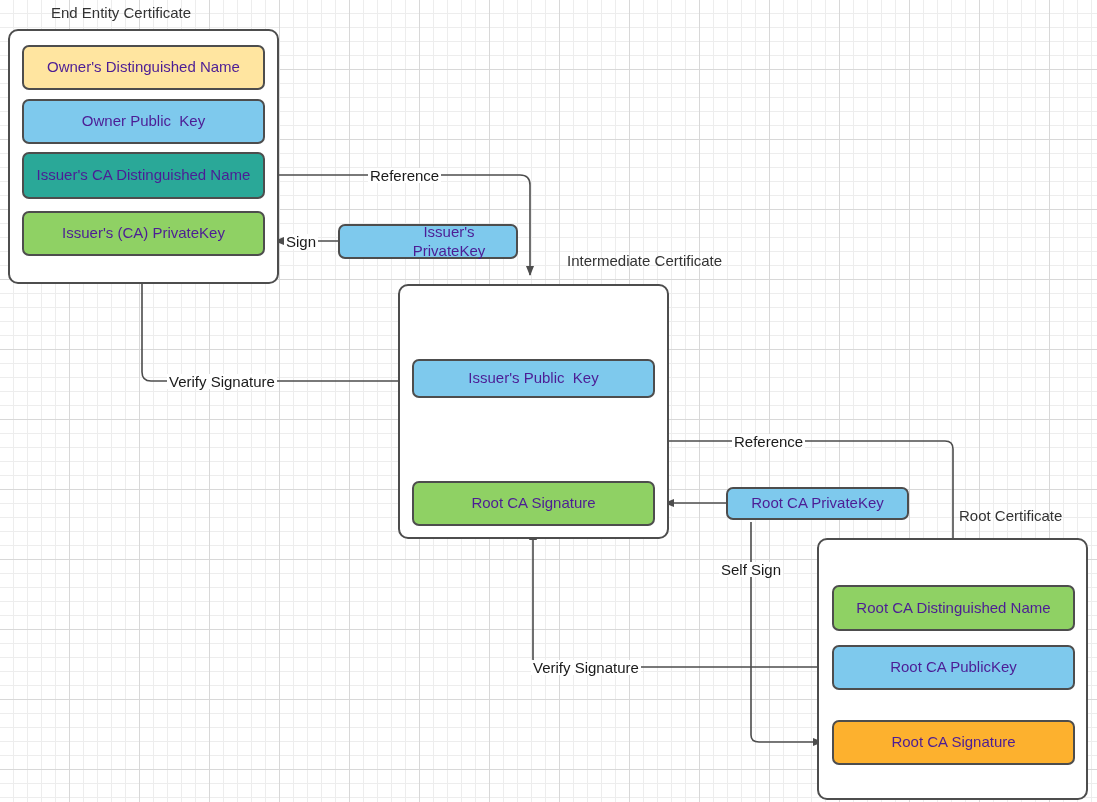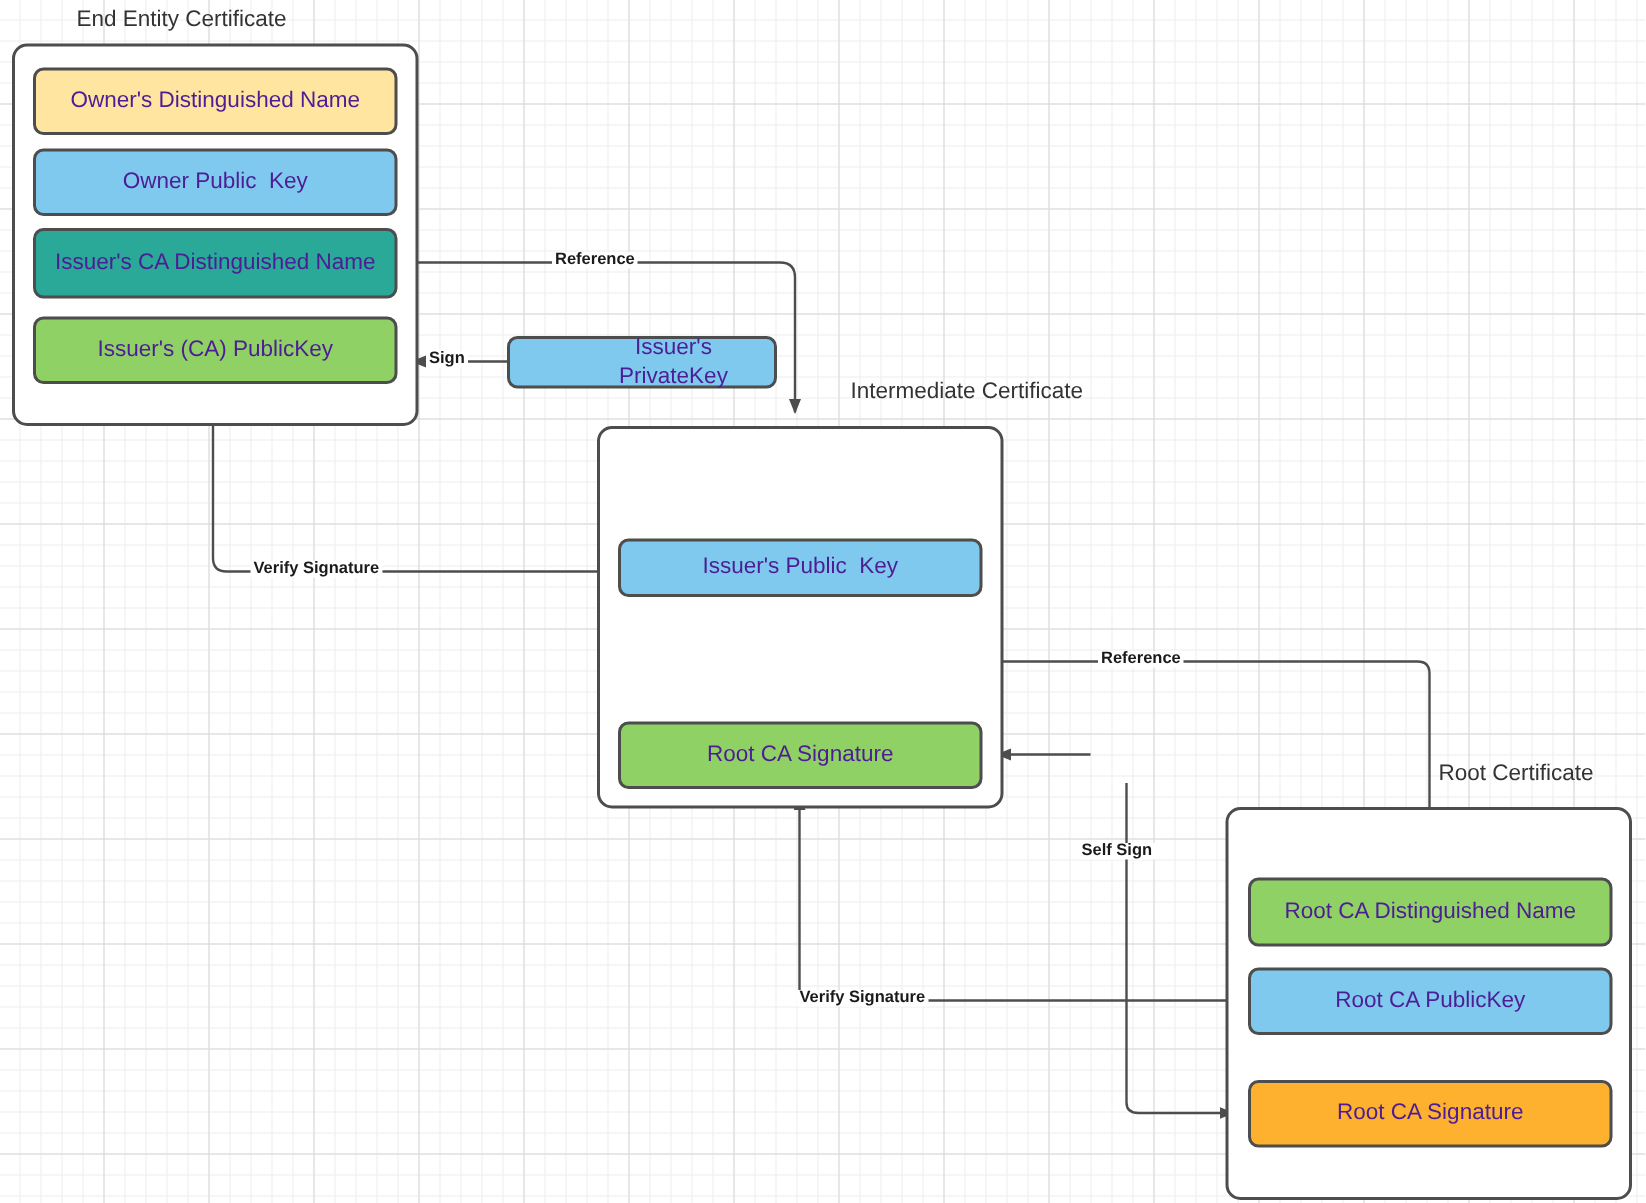--- a/index.html
+++ b/index.html
@@ -69,22 +69,22 @@
 
   .c-yellow { background: #ffe5a0; }
   .c-blue   { background: #7ec9ed; }
   .c-teal   { background: #2aa898; }
   .c-green  { background: #8fd164; }
   .c-orange { background: #fdb12e; }
 
   
   .edge-label {
     position: absolute;
-    font-size: 11px;
-    font-weight: bold;
+    font-size: 15px;
+    font-weight: normal;
     color: #1a1a1a;
     background: #ffffff;
     padding: 0 2px;
     white-space: nowrap;
     line-height: 1;
   }
 </style>
 </head>
 <body>
 
@@ -129,34 +129,35 @@
   <span class="cert-title" style="left:51px; top:5px;">End Entity Certificate</span>
 
   <div class="cert-box" style="left:8px; top:29px; width:271px; height:255px;"></div>
 
   <div class="node c-yellow" style="left:22px; top:45px; width:243px; height:45px;">Owner's Distinguished Name</div>
 
   <div class="node c-blue" style="left:22px; top:99px; width:243px; height:45px;">Owner Public  Key</div>
 
   <div class="node c-teal" style="left:22px; top:152px; width:243px; height:47px;">Issuer's CA Distinguished Name</div>
 
-  <div class="node c-green" style="left:22px; top:211px; width:243px; height:45px;">Issuer's (CA) PublicKey</div>
+  <div class="node c-green" style="left:22px; top:211px; width:243px; height:45px;">Issuer's (CA) PrivateKey</div>
 
   <div class="node c-blue" style="left:338px; top:224px; width:180px; height:35px;padding-left:48px;">Issuer's PrivateKey</div>
 
   <span class="cert-title" style="left:567px; top:253px;">Intermediate Certificate</span>
 
   <div class="cert-box" style="left:398px; top:284px; width:271px; height:255px;"></div>
 
 
   <div class="node c-blue" style="left:412px; top:359px; width:243px; height:39px;">Issuer's Public  Key</div>
 
 
   <div class="node c-green" style="left:412px; top:481px; width:243px; height:45px;">Root CA Signature</div>
 
+  <div class="node c-blue" style="left:726px; top:487px; width:183px; height:33px;">Root CA PrivateKey</div>
 
   <span class="cert-title" style="left:959px; top:508px;">Root Certificate</span>
 
   <div class="cert-box" style="left:817px; top:538px; width:271px; height:262px;"></div>
 
   <div class="node c-green" style="left:832px; top:585px; width:243px; height:46px;">Root CA Distinguished Name</div>
 
   <div class="node c-blue" style="left:832px; top:645px; width:243px; height:45px;">Root CA PublicKey</div>
 
   <div class="node c-orange" style="left:832px; top:720px; width:243px; height:45px;">Root CA Signature</div>

